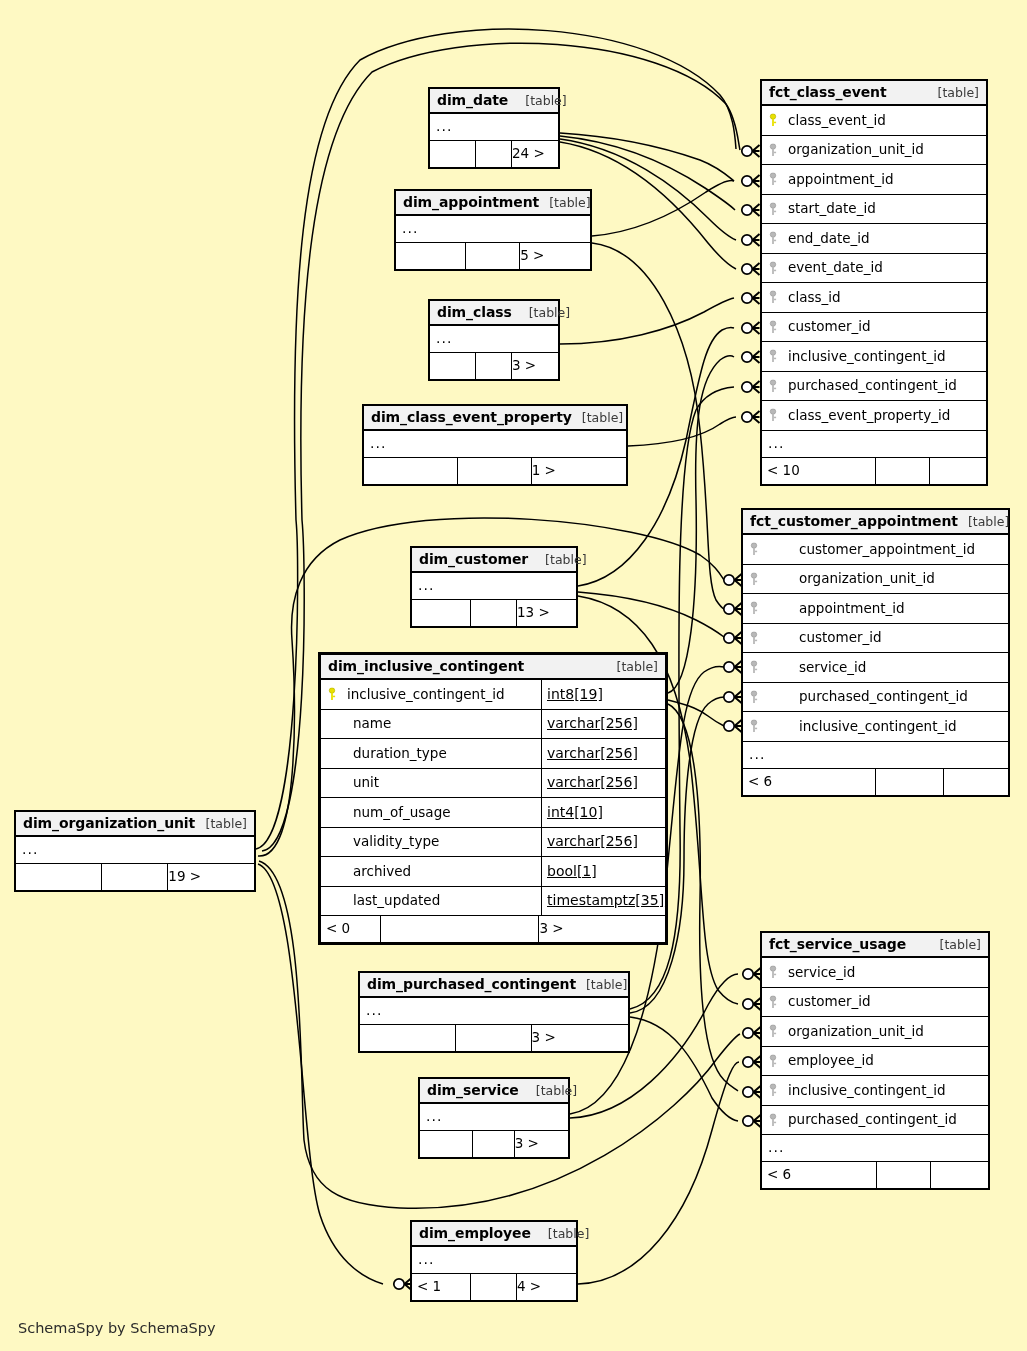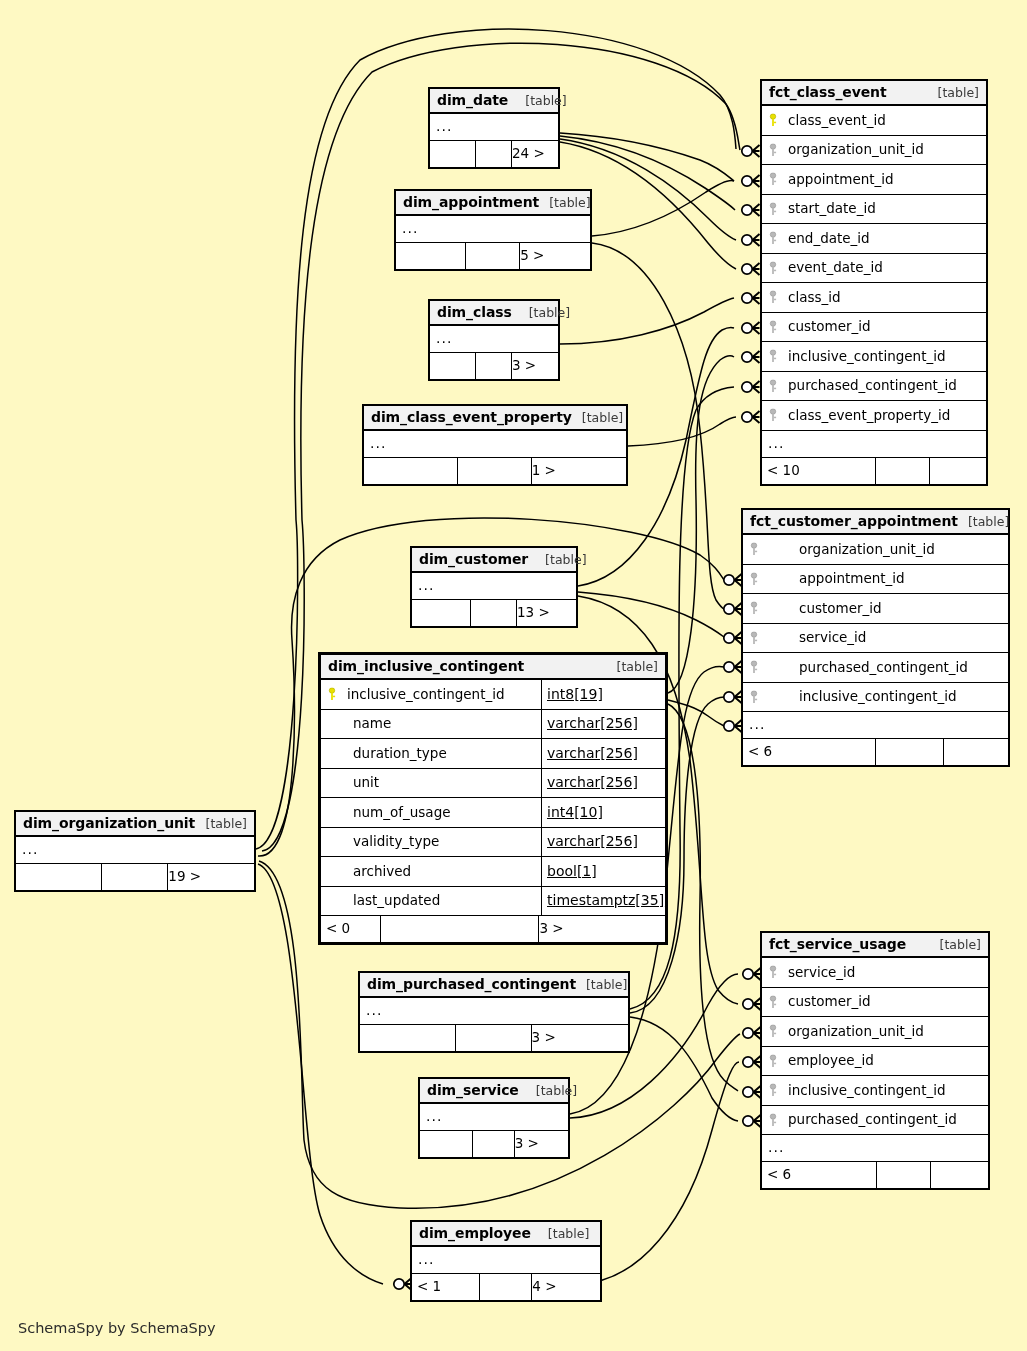--- a/index.html
+++ b/index.html
@@ -329,21 +329,21 @@
       <span class="tbl-tag">[table]</span>
     </div>
     <div class="ellipsis-row">...</div>
     <div class="footer-row">
       <div class="footer-cell c1"></div>
       <div class="footer-cell c2"></div>
       <div class="footer-cell c3">3 &gt;</div>
     </div>
   </div>
 
-  <div class="table-node" style="left:410px; top:1220px; width:192px;">
+  <div class="table-node" style="left:410px; top:1220px; width:168px;">
     <div class="tbl-header tight">
       <span class="tbl-name">dim_employee</span>
       <span class="tbl-tag">[table]</span>
     </div>
     <div class="ellipsis-row">...</div>
     <div class="footer-row">
       <div class="footer-cell c1">&lt; 1</div>
       <div class="footer-cell c2"></div>
       <div class="footer-cell c3">4 &gt;</div>
     </div>
@@ -541,20 +541,30 @@
     </div>
 
     <div class="col-row">
       <span class="col-key">
         <svg class="keyglyph" viewBox="0 0 9 13">
             <circle cx="4.5" cy="3" r="2.7" fill="#b8b8b8" stroke="#9a9a9a" stroke-width="0.7"></circle>
             <rect x="3.6" y="5" width="1.8" height="7.5" fill="#b8b8b8"></rect>
             <rect x="5.4" y="8.2" width="2.2" height="1.5" fill="#b8b8b8"></rect>
           </svg>
       </span>
+      <span class="col-name indent">customer_appointment_id</span>
+    </div>
+    <div class="col-row">
+      <span class="col-key">
+        <svg class="keyglyph" viewBox="0 0 9 13">
+            <circle cx="4.5" cy="3" r="2.7" fill="#b8b8b8" stroke="#9a9a9a" stroke-width="0.7"></circle>
+            <rect x="3.6" y="5" width="1.8" height="7.5" fill="#b8b8b8"></rect>
+            <rect x="5.4" y="8.2" width="2.2" height="1.5" fill="#b8b8b8"></rect>
+          </svg>
+      </span>
       <span class="col-name indent">organization_unit_id</span>
     </div>
     <div class="col-row">
       <span class="col-key">
         <svg class="keyglyph" viewBox="0 0 9 13">
             <circle cx="4.5" cy="3" r="2.7" fill="#b8b8b8" stroke="#9a9a9a" stroke-width="0.7"></circle>
             <rect x="3.6" y="5" width="1.8" height="7.5" fill="#b8b8b8"></rect>
             <rect x="5.4" y="8.2" width="2.2" height="1.5" fill="#b8b8b8"></rect>
           </svg>
       </span>

